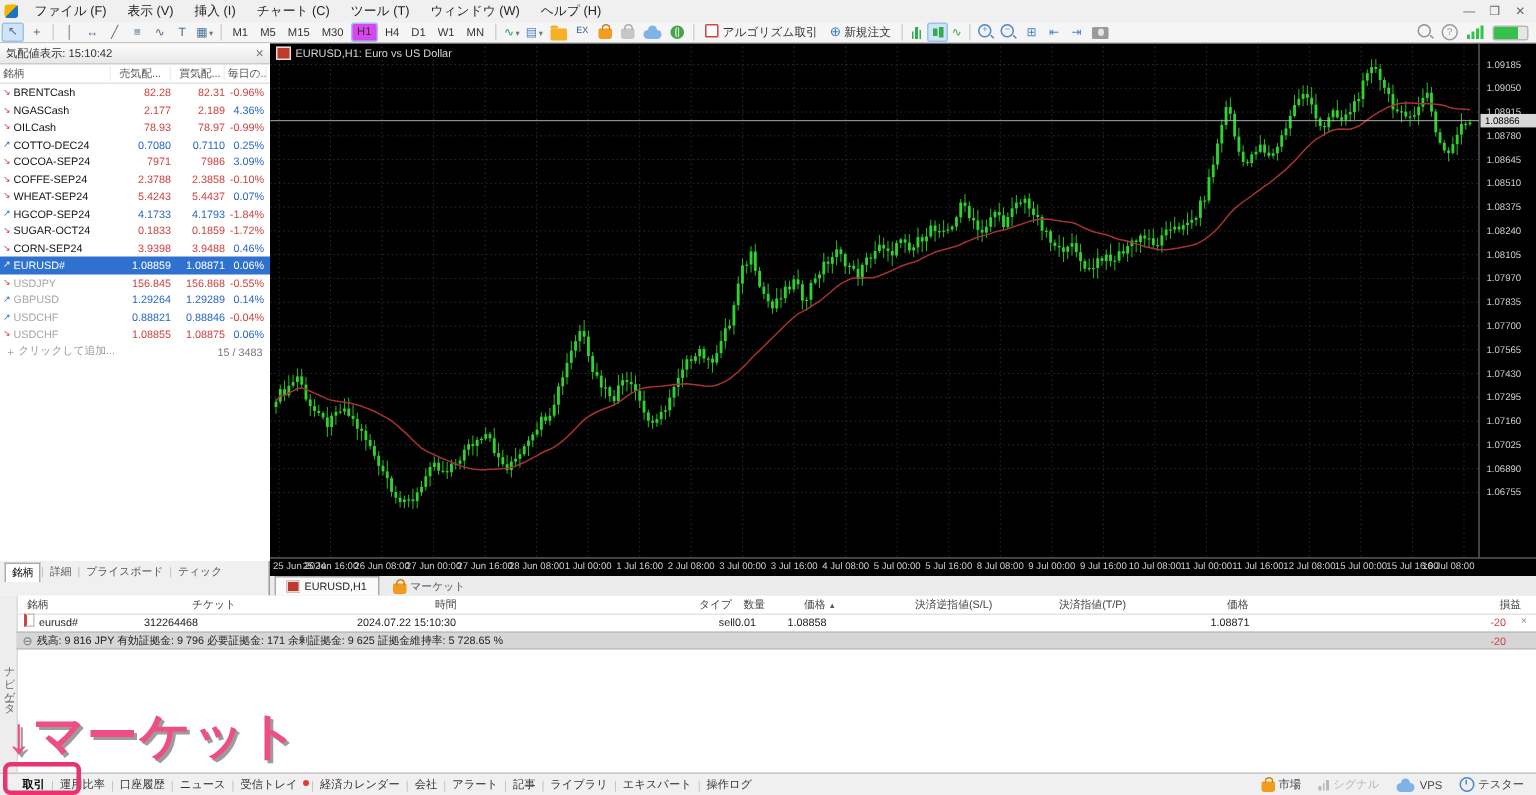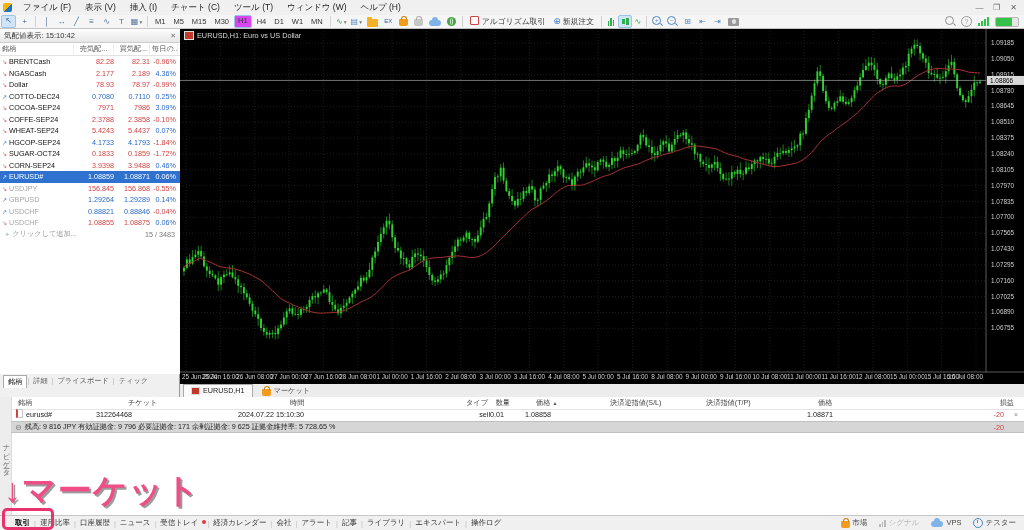--- a/index.html
+++ b/index.html
@@ -98,21 +98,21 @@
 .xclose{color:#8a8a8a;font-size:7px}
 #sum-right{position:absolute;right:20px;color:#d04343}
 .sumicon{color:#777;margin-right:3px;font-size:8px}
 
 #bottombar{position:absolute;left:0;top:515px;width:1024px;height:14px;background:#f0f0f0;border-top:1px solid #c6c6c6;display:flex;align-items:center;font-size:7.5px;color:#333}
 #bbtabs{display:flex;align-items:center;margin-left:12px}
 .bt{padding:0 3px;white-space:nowrap}
 .bt.act{color:#000;font-weight:bold}
 .btsep{color:#c2c2c2;padding:0 1px}
 .badge{width:4px;height:4px;background:#e23b3b;border-radius:50%;margin-left:1px;align-self:flex-start;margin-top:2px}
-#statusright{margin-left:auto;display:flex;align-items:flex-start;margin-right:8px}
+#statusright{margin-left:auto;display:flex;align-items:flex-end;margin-right:8px}
 .stitem{display:flex;align-items:center;margin-left:12px;color:#444}
 .stitem.dim{color:#b8b8b8}
 .stitem .i-bag{margin:2px 2px 0 0}.stitem .i-cloud{margin:3px 3px 0 0}
 
 #annot{position:absolute;left:4px;top:468px;font-size:34px;font-weight:bold;color:#ee4d86;text-shadow:2px 2px 0 #9c9c9c;z-index:60;letter-spacing:1px;white-space:nowrap}
 #clickbox{position:absolute;left:2px;top:508px;width:46px;height:16px;border:3px solid #e8336e;border-radius:5px;z-index:61}
 
 .axt{font-size:6.4px;fill:#cfcfcf;font-family:"Liberation Sans","DejaVu Sans",sans-serif}
 .axc{font-size:6.4px;fill:#000;font-family:"Liberation Sans","DejaVu Sans",sans-serif}
 </style>
@@ -220,21 +220,21 @@
       </div>
       <div class="mwrow">
         <span class="tick td">↘</span>
         <span class="sym">NGASCash</span>
         <span class="nm n1 down">2.177</span>
         <span class="nm n2 down">2.189</span>
         <span class="nm n3 up">4.36%</span>
       </div>
       <div class="mwrow">
         <span class="tick td">↘</span>
-        <span class="sym">Dollar</span>
+        <span class="sym">OILCash</span>
         <span class="nm n1 down">78.93</span>
         <span class="nm n2 down">78.97</span>
         <span class="nm n3 down">-0.99%</span>
       </div>
       <div class="mwrow">
         <span class="tick tu">↗</span>
         <span class="sym">COTTO-DEC24</span>
         <span class="nm n1 up">0.7080</span>
         <span class="nm n2 up">0.7110</span>
         <span class="nm n3 up">0.25%</span>

